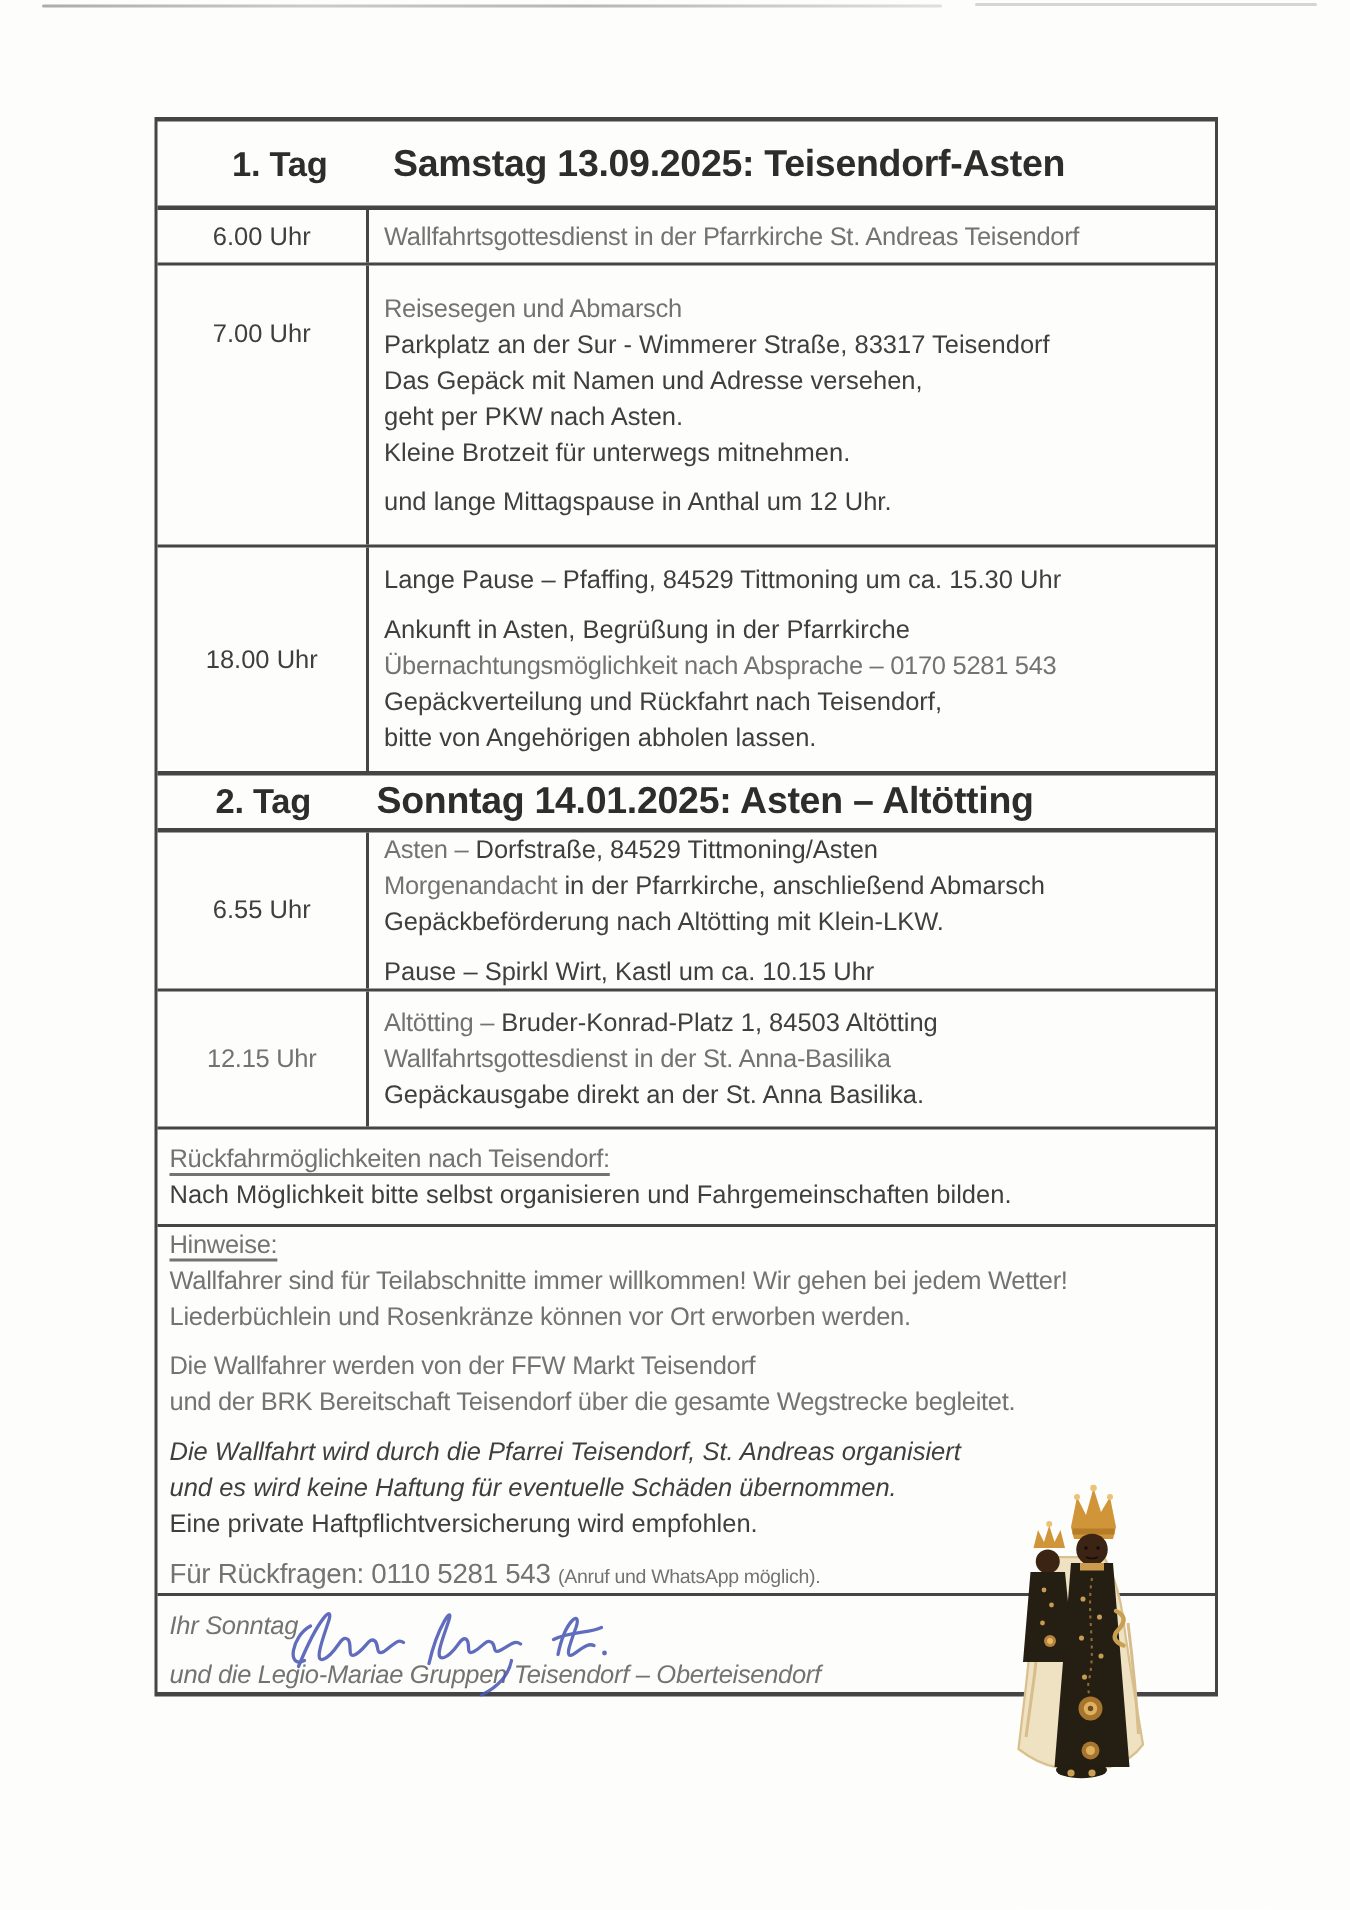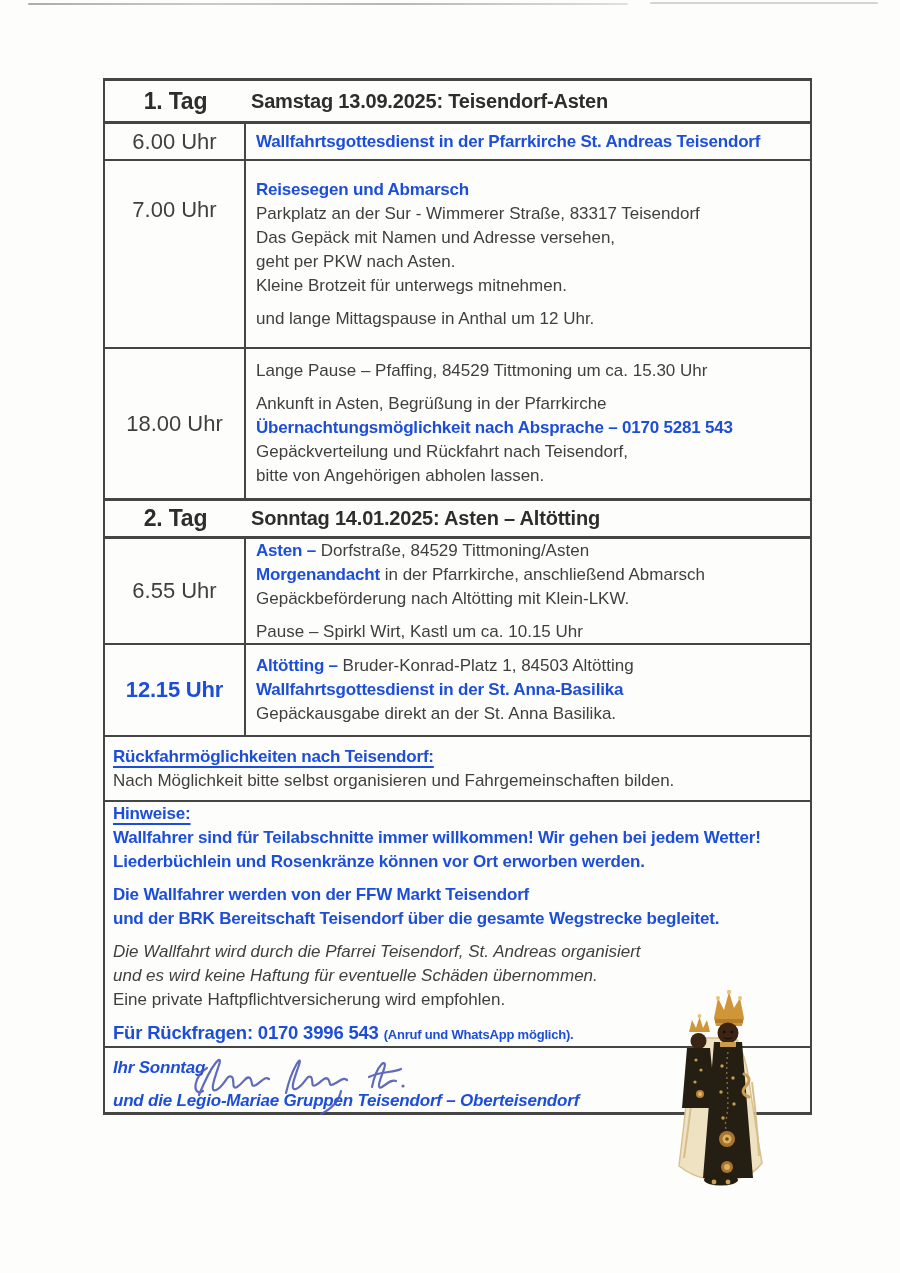--- a/index.html
+++ b/index.html
@@ -17,52 +17,52 @@
   .doc{
     position:absolute;left:103px;top:78px;width:709px;box-sizing:border-box;
     border:2px solid #454545;border-top-width:3px;border-bottom-width:3px;
     background:#fdfdfb;
   }
   .row{position:relative;display:flex;box-sizing:border-box;border-top:2px solid #454545;}
   .doc .row:first-child{border-top:0;}
   .row-t0600,.row-day2,.row-t0655{border-top-width:3px;}
 
   
-  .row-day1{height:40px;}   .row-t0600{height:38px;}  .row-t0700{height:188px;}
+  .row-day1{height:56px;padding-left:11px;}   .row-t0600{height:38px;}  .row-t0700{height:188px;}
   .row-t1300{height:63px;}  .row-t1800{height:151px;} .row-day2{height:38px;}
   .row-t0655{height:107px;} .row-t1215{height:92px;}  .row-rueckfahr{height:65px;}
   .row-hinweise{height:246px;} .row-signature{height:66px;}
 
   
   .row-day1,.row-day2{align-items:center;}
   .day-label{width:141px;flex:0 0 141px;text-align:center;font-weight:bold;font-size:23px;color:#2d2d2d;letter-spacing:-0.2px;}
-  .day-title{padding-left:5px;font-weight:bold;font-size:20px;color:#2d2d2d;letter-spacing:-0.2px;white-space:nowrap;}
+  .day-title{padding-left:5px;font-weight:bold;font-size:25px;color:#2d2d2d;letter-spacing:-0.2px;white-space:nowrap;}
 
   
   .cell-time{
     width:141px;flex:0 0 141px;box-sizing:border-box;border-right:2px solid #454545;
-    display:flex;align-items:center;justify-content:center;font-size:22px;
+    display:flex;align-items:center;justify-content:center;font-size:17px;
   }
   .row-t0700 .cell-time{align-items:flex-start;padding-top:36px;}
   .cell-content{
     flex:1;padding:4px 6px 4px 10px;display:flex;flex-direction:column;justify-content:center;
     font-size:17px;line-height:24px;
   }
   
   .sec-content{
     flex:1;padding:4px 6px 4px 8px;display:flex;flex-direction:column;justify-content:center;
     font-size:17px;line-height:24px;
   }
   .para + .para{margin-top:9px;}
   .line{white-space:nowrap;}
   .row-signature .line + .line{margin-top:9px;}
   .row-signature .sec-content{justify-content:flex-start;padding-top:8px;}
 
   
-  .f-b{font-weight:bold;color:#1d4ed8;letter-spacing:-0.2px;}
+  .f-b{font-weight:normal;color:#737373;letter-spacing:-0.2px;}
   .f-i{font-style:italic;}
   .f-u{text-decoration:underline;text-decoration-thickness:2px;text-underline-offset:3.5px;}
   .f-sm{font-size:13px;}
   .f-lg{font-size:18.5px;}
 
   
   .sig-ink{position:absolute;left:84px;top:3px;width:242px;height:64px;z-index:3;pointer-events:none;}
 
   
   .statue{position:absolute;left:672px;top:986px;width:98px;height:200px;z-index:5;}
@@ -171,21 +171,21 @@
           <div class="para">
             <div class="line"><span class="seg f-b">Die Wallfahrer werden von der FFW Markt Teisendorf</span></div>
             <div class="line"><span class="seg f-b">und der BRK Bereitschaft Teisendorf über die gesamte Wegstrecke begleitet.</span></div>
           </div>
           <div class="para">
             <div class="line"><span class="seg f-i">Die Wallfahrt wird durch die Pfarrei Teisendorf, St. Andreas organisiert</span></div>
             <div class="line"><span class="seg f-i">und es wird keine Haftung für eventuelle Schäden übernommen.</span></div>
             <div class="line"><span class="seg">Eine private Haftpflichtversicherung wird empfohlen.</span></div>
           </div>
           <div class="para">
-            <div class="line"><span class="seg f-b f-lg">Für Rückfragen: 0170 3996 543 </span><span class="seg f-b f-sm">(Anruf und WhatsApp möglich).</span></div>
+            <div class="line"><span class="seg f-b f-lg">Für Rückfragen: 0110 5281 543 </span><span class="seg f-b f-sm">(Anruf und WhatsApp möglich).</span></div>
           </div>
         </div>
       </div>
       <div class="row row-signature">
         <div class="sec-content">
           <div class="para">
             <div class="line"><span class="seg f-b f-i">Ihr Sonntag</span></div>
             <div class="line"><span class="seg f-b f-i">und die Legio-Mariae Gruppen Teisendorf – Oberteisendorf</span></div>
           </div>
         </div>

